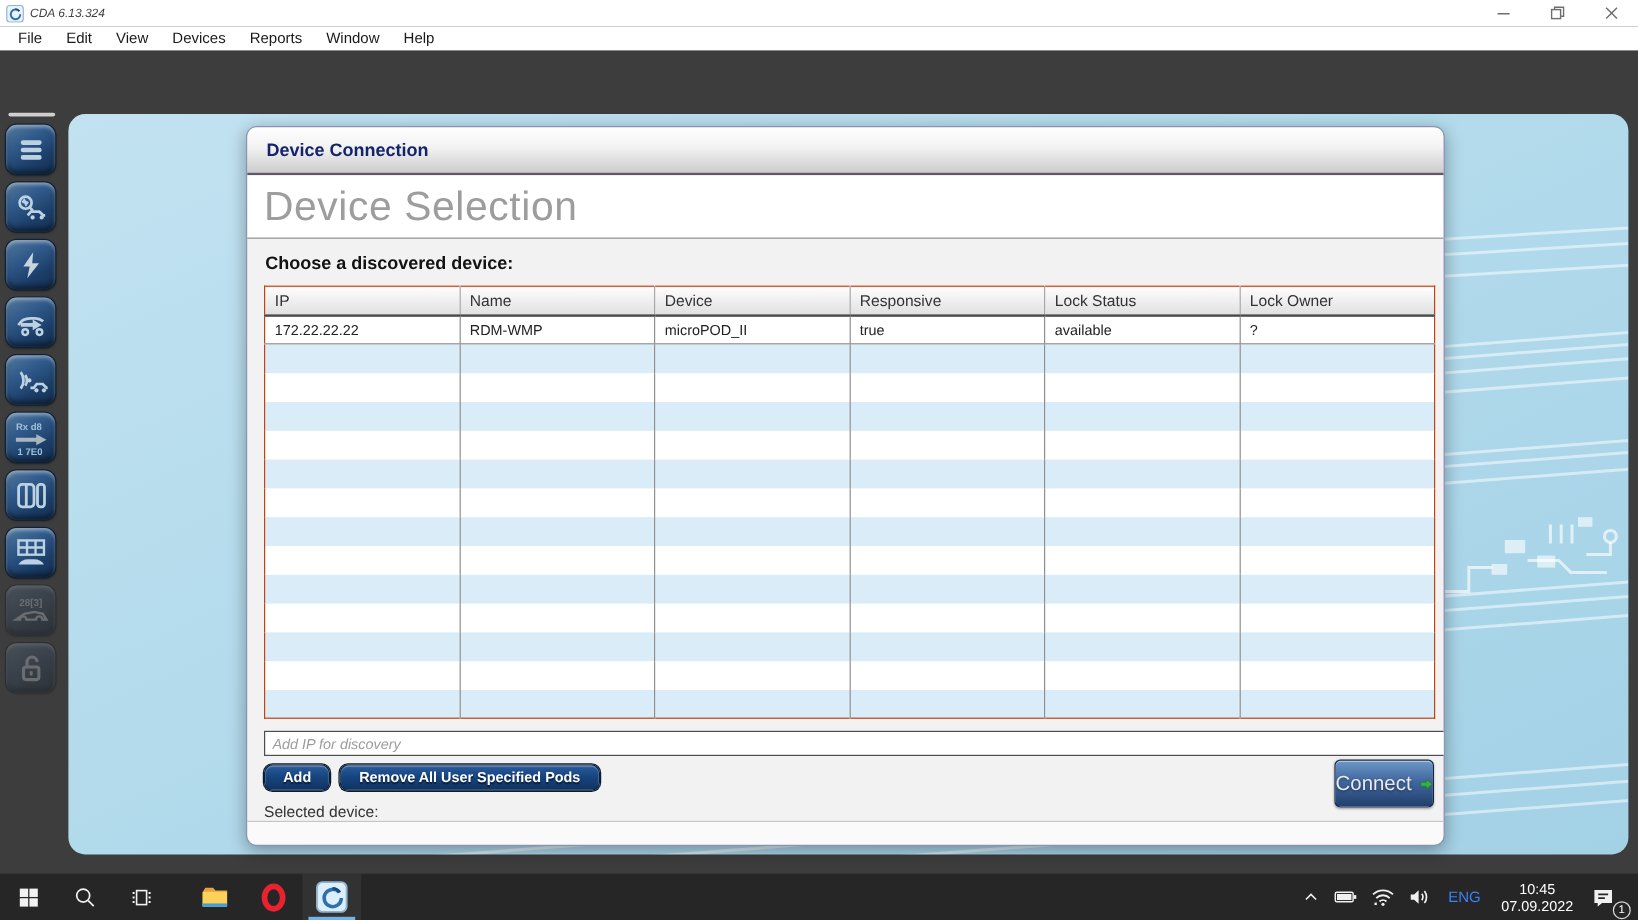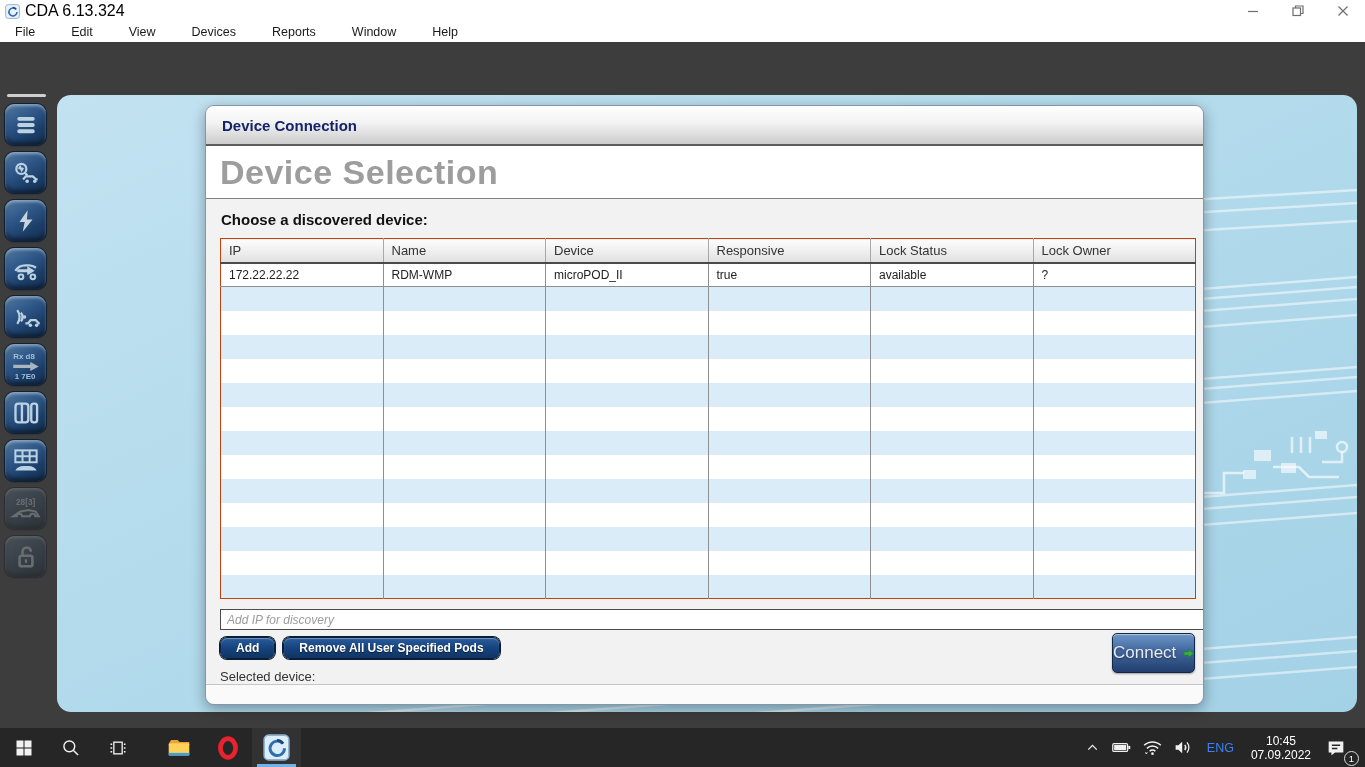--- a/index.html
+++ b/index.html
@@ -2,24 +2,24 @@
 <html><head>
 <meta charset="utf-8">
 <style>
   * { margin:0; padding:0; box-sizing:border-box; }
   html,body { width:1365px; height:767px; overflow:hidden; font-family:"Liberation Sans", sans-serif; }
   #app { position:relative; width:1365px; height:767px; background:#3d3d3d; overflow:hidden; }
 
   
   .titlebar { position:absolute; top:0; left:0; width:100%; height:22px; background:#ffffff; display:flex; align-items:center; padding-left:5px; }
   .titlebar .app-ico { width:15px; height:15px; margin-right:5px; }
-  .titlebar .ttl { font-size:16px; color:#000000; }
+  .titlebar .ttl { font-size:10px; color:#404040;font-style:italic; }
   .win-controls { margin-left:auto; display:flex; height:100%; }
   .win-btn { width:45px; height:100%; display:flex; align-items:center; justify-content:center; }
-  .menubar { position:absolute; top:22px; left:0; width:100%; height:20px; background:#ffffff; display:flex; align-items:center; padding-left:5px;gap:16px; }
+  .menubar { position:absolute; top:22px; left:0; width:100%; height:20px; background:#ffffff; display:flex; align-items:center; padding-left:5px; }
   .menu-item { font-size:12.5px; color:#1a1a1a; padding:0 10px; height:100%; display:flex; align-items:center; cursor:default; }
 
   
   .sidebar-sep { position:absolute; left:7px; top:94px; width:39px; height:3px; background:#cfcfcf; border-radius:2px; }
   .sidebar { position:absolute; left:5px; top:104px; width:47px; display:flex; flex-direction:column; gap:7px; }
   .side-icon { width:41px; height:41px; border-radius:9px;
     background:linear-gradient(150deg,#55799c 0%, #315b8c 35%, #1b3e68 70%, #142f51 100%);
     box-shadow: inset 0 2px 3px rgba(255,255,255,.40), inset 0 -3px 4px rgba(0,0,0,.45), 0 0 0 1px #0d2138, 0 1px 2px rgba(0,0,0,.5);
     display:flex; align-items:center; justify-content:center; }
   .side-icon svg { display:block; }
@@ -31,21 +31,21 @@
   .panel .deco { position:absolute; inset:0; }
 
   
   .dialog { position:absolute; left:205px; top:105px; width:999px; height:600px; border-radius:9px;
     background:#f0abfc; border:1px solid #7f99ab; box-shadow:0 4px 14px rgba(0,0,0,.35); overflow:hidden;
     display:flex; flex-direction:column; z-index:5; }
   .dlg-header { height:40px; flex:0 0 40px; background:linear-gradient(#ffffff 0%, #f2f2f2 45%, #cccccc 100%);
     border-bottom:2px solid #5c5c5c; display:flex; align-items:center; padding-left:16px; }
   .dlg-header-title { font-size:15px; font-weight:bold; color:#14246b; }
   .dlg-titleband { height:53px; flex:0 0 53px; background:#ffffff; border-bottom:1px solid #7f7f7f; display:flex; align-items:center; padding-left:14px; }
-  .dlg-title { font-size:34px; font-weight:bold; color:#9d9d9d; letter-spacing:.5px; }
+  .dlg-title { font-size:34px; font-weight:normal; color:#9d9d9d; letter-spacing:.5px; }
   .dlg-body { flex:1; position:relative; background:#f2f2f2; padding:10px 14px 0 14px; }
   .dlg-footer { flex:0 0 20px; background:#fafafa; border-top:1px solid #c6c6c6; }
 
   .subtitle { font-size:15px; font-weight:bold; color:#121212; margin:2px 0 10px 1px; }
 
   table.devtbl { width:976px; border-collapse:collapse; table-layout:fixed; border:1px solid #c2410c; background:#ffffff; }
   .devtbl th { height:24px; background:linear-gradient(#fdfdfd,#e9e9e9 70%,#e0e0e0); font-size:13px; font-weight:normal; color:#333;
     text-align:left; padding-left:8px; border-right:1px solid #a8a8a8; border-bottom:2px solid #4a4a4a; }
   .devtbl th:last-child { border-right:none; }
   .devtbl td { height:24px; font-size:12px; color:#222; padding-left:8px; border-right:1px solid #8f8f8f; }

